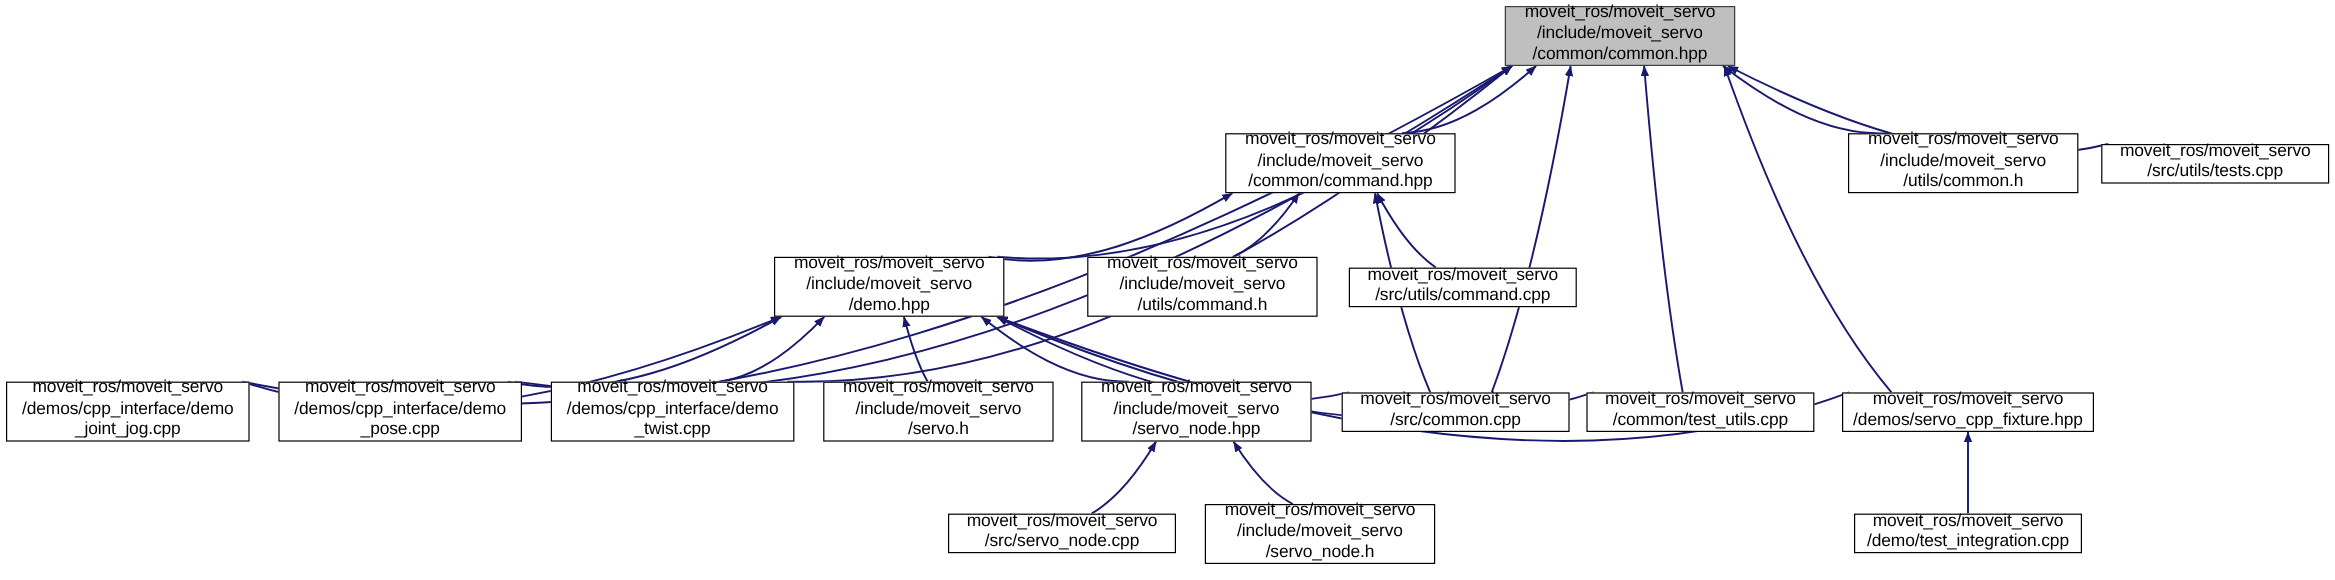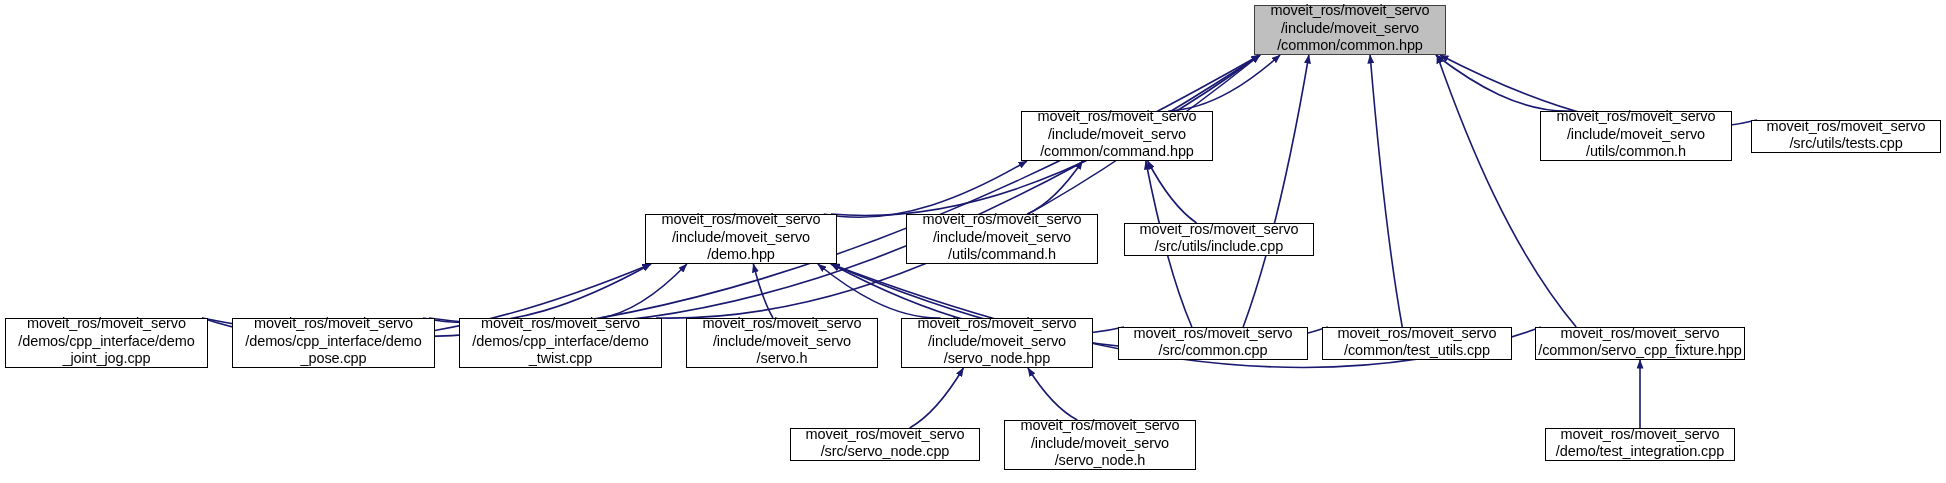--- a/index.html
+++ b/index.html
@@ -85,26 +85,26 @@
         <path d="M 1640 428 C 1640 406.24, 1640 380.4, 1640 360" marker-end="url(#arrowhead)"></path>
       </g>
   </svg>
   <div id="node-group">
       <div class="node root" style="left: 1254px; top: 5px; width: 192px; height: 50px;"><span class="ln">moveit_ros/moveit_servo</span><span class="ln">/include/moveit_servo</span><span class="ln">/common/common.hpp</span></div>
       <div class="node" style="left: 1021px; top: 111px; width: 192px; height: 50px;"><span class="ln">moveit_ros/moveit_servo</span><span class="ln">/include/moveit_servo</span><span class="ln">/common/command.hpp</span></div>
       <div class="node" style="left: 1540px; top: 111px; width: 192px; height: 50px;"><span class="ln">moveit_ros/moveit_servo</span><span class="ln">/include/moveit_servo</span><span class="ln">/utils/common.h</span></div>
       <div class="node" style="left: 1751px; top: 120px; width: 190px; height: 33px;"><span class="ln">moveit_ros/moveit_servo</span><span class="ln">/src/utils/tests.cpp</span></div>
       <div class="node" style="left: 645px; top: 214px; width: 192px; height: 50px;"><span class="ln">moveit_ros/moveit_servo</span><span class="ln">/include/moveit_servo</span><span class="ln">/demo.hpp</span></div>
       <div class="node" style="left: 906px; top: 214px; width: 192px; height: 50px;"><span class="ln">moveit_ros/moveit_servo</span><span class="ln">/include/moveit_servo</span><span class="ln">/utils/command.h</span></div>
-      <div class="node" style="left: 1124px; top: 223px; width: 190px; height: 33px;"><span class="ln">moveit_ros/moveit_servo</span><span class="ln">/src/utils/include.cpp</span></div>
+      <div class="node" style="left: 1124px; top: 223px; width: 190px; height: 33px;"><span class="ln">moveit_ros/moveit_servo</span><span class="ln">/src/utils/command.cpp</span></div>
       <div class="node" style="left: 5px; top: 318px; width: 203px; height: 50px;"><span class="ln">moveit_ros/moveit_servo</span><span class="ln">/demos/cpp_interface/demo</span><span class="ln">_joint_jog.cpp</span></div>
       <div class="node" style="left: 232px; top: 318px; width: 203px; height: 50px;"><span class="ln">moveit_ros/moveit_servo</span><span class="ln">/demos/cpp_interface/demo</span><span class="ln">_pose.cpp</span></div>
       <div class="node" style="left: 459px; top: 318px; width: 203px; height: 50px;"><span class="ln">moveit_ros/moveit_servo</span><span class="ln">/demos/cpp_interface/demo</span><span class="ln">_twist.cpp</span></div>
       <div class="node" style="left: 686px; top: 318px; width: 192px; height: 50px;"><span class="ln">moveit_ros/moveit_servo</span><span class="ln">/include/moveit_servo</span><span class="ln">/servo.h</span></div>
       <div class="node" style="left: 901px; top: 318px; width: 192px; height: 50px;"><span class="ln">moveit_ros/moveit_servo</span><span class="ln">/include/moveit_servo</span><span class="ln">/servo_node.hpp</span></div>
       <div class="node" style="left: 1118px; top: 327px; width: 190px; height: 33px;"><span class="ln">moveit_ros/moveit_servo</span><span class="ln">/src/common.cpp</span></div>
       <div class="node" style="left: 1322px; top: 327px; width: 190px; height: 33px;"><span class="ln">moveit_ros/moveit_servo</span><span class="ln">/common/test_utils.cpp</span></div>
-      <div class="node" style="left: 1535px; top: 327px; width: 210px; height: 33px;"><span class="ln">moveit_ros/moveit_servo</span><span class="ln">/common/servo_cpp_fixture.hpp</span></div>
+      <div class="node" style="left: 1535px; top: 327px; width: 210px; height: 33px;"><span class="ln">moveit_ros/moveit_servo</span><span class="ln">/demos/servo_cpp_fixture.hpp</span></div>
       <div class="node" style="left: 790px; top: 428px; width: 190px; height: 33px;"><span class="ln">moveit_ros/moveit_servo</span><span class="ln">/src/servo_node.cpp</span></div>
       <div class="node" style="left: 1004px; top: 420px; width: 192px; height: 50px;"><span class="ln">moveit_ros/moveit_servo</span><span class="ln">/include/moveit_servo</span><span class="ln">/servo_node.h</span></div>
       <div class="node" style="left: 1545px; top: 428px; width: 190px; height: 33px;"><span class="ln">moveit_ros/moveit_servo</span><span class="ln">/demo/test_integration.cpp</span></div>
     </div>
 </div>
 
 </body></html>

